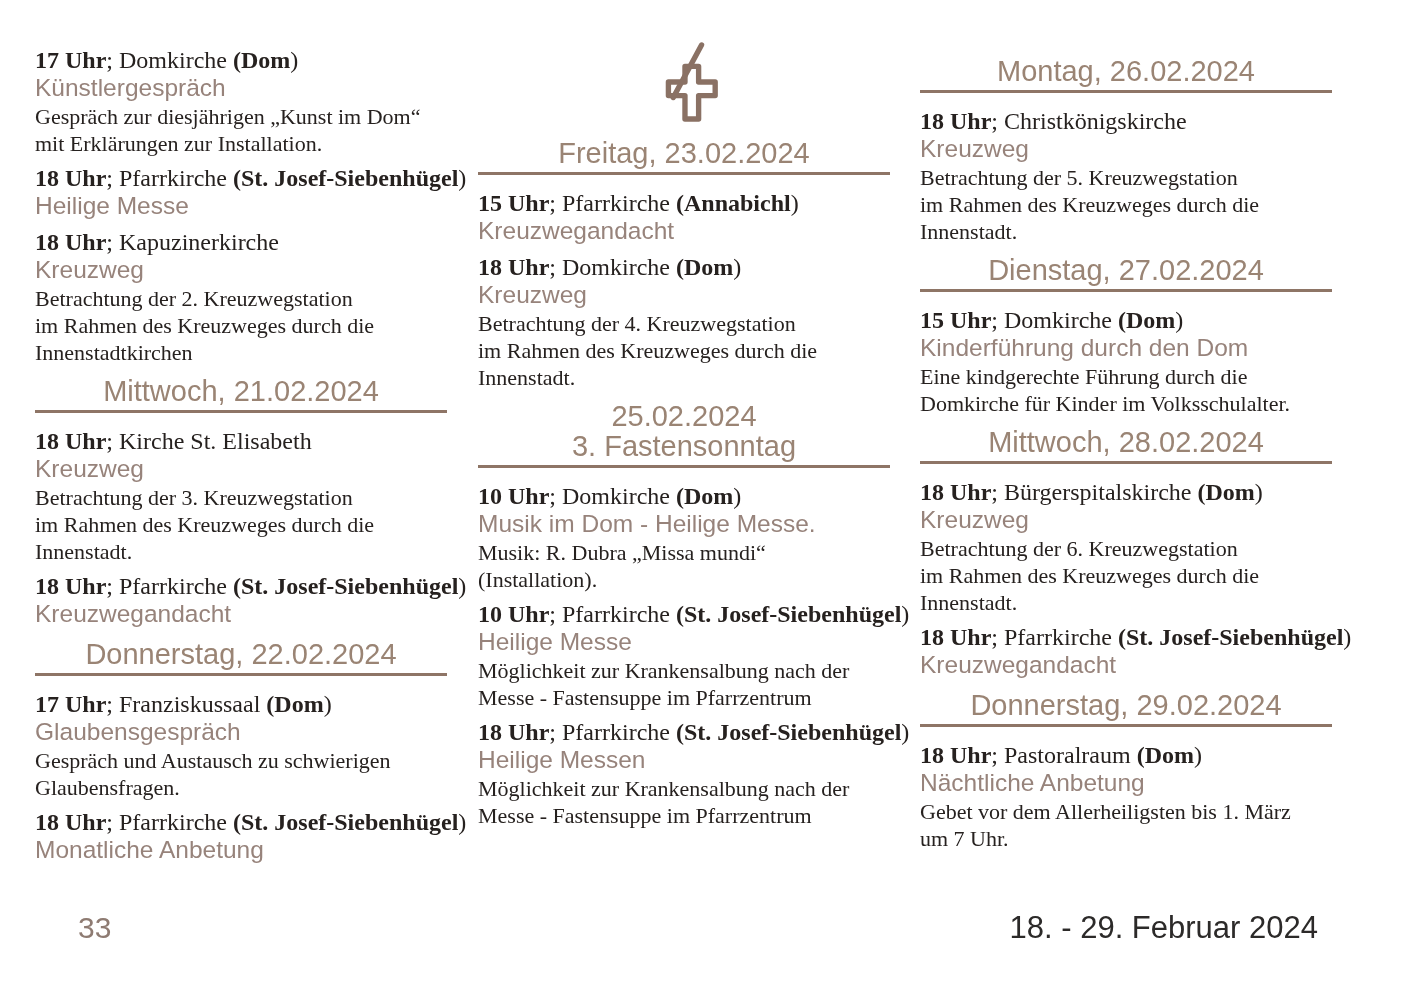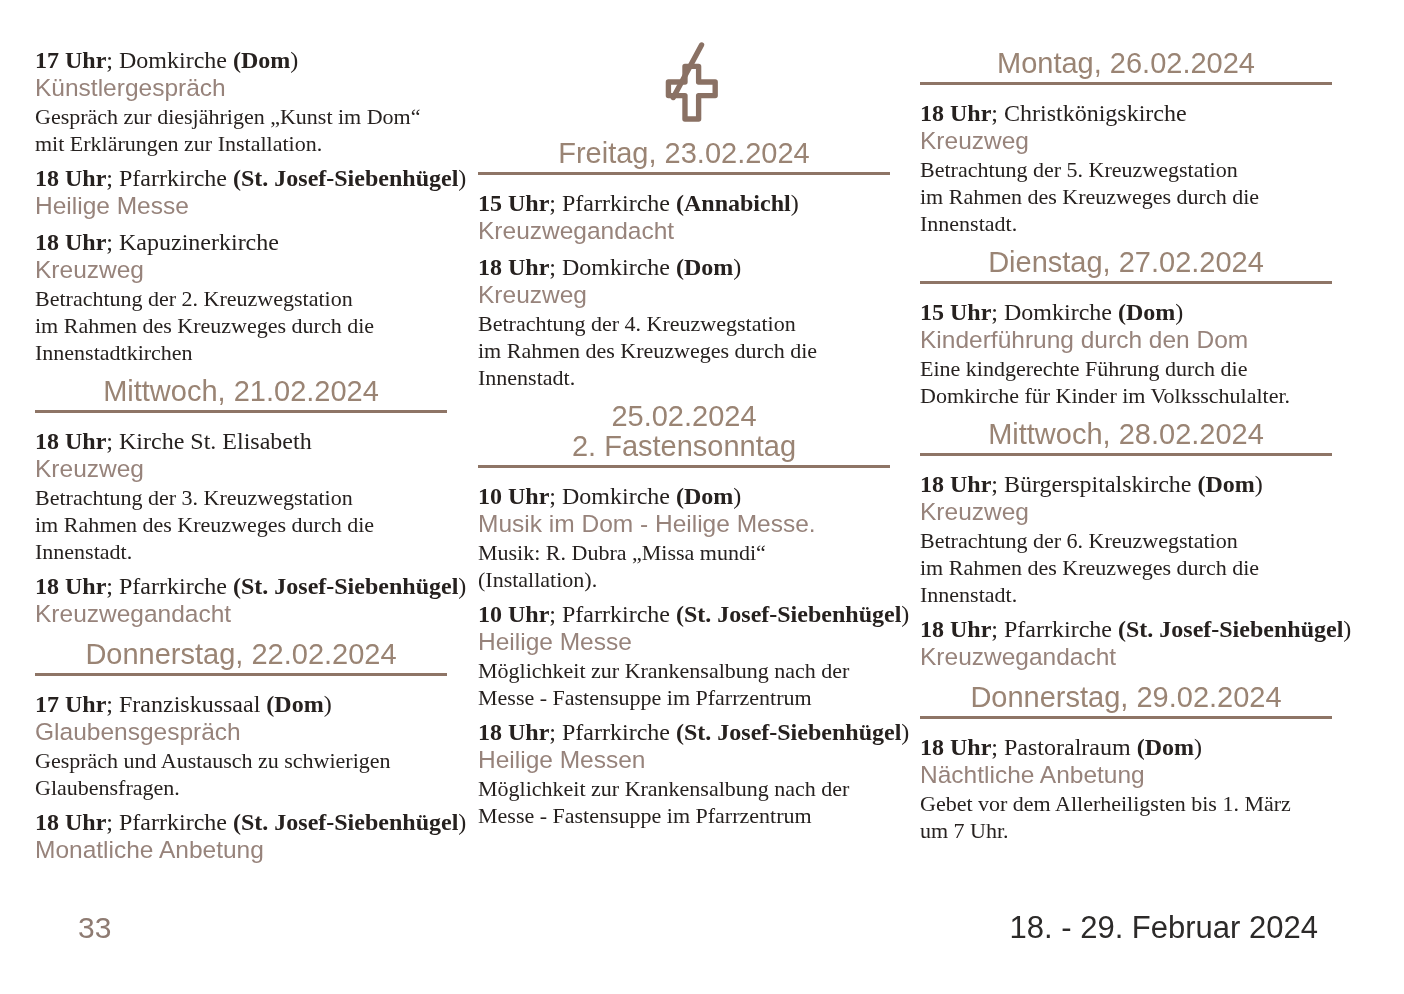--- a/index.html
+++ b/index.html
@@ -115,21 +115,21 @@
     <div class="event">
       <div class="time-line"><span class="b">18 Uhr</span><span>; Domkirche </span><span class="b">(Dom</span><span>)</span></div>
       <div class="title">Kreuzweg</div>
       <div class="desc">Betrachtung der 4. Kreuzwegstation</div>
       <div class="desc">im Rahmen des Kreuzweges durch die</div>
       <div class="desc">Innenstadt.</div>
     </div>
 
     <div class="heading">
       <div>25.02.2024</div>
-      <div>2. Fastensonntag</div>
+      <div>3. Fastensonntag</div>
     </div>
 
     <div class="event">
       <div class="time-line"><span class="b">10 Uhr</span><span>; Domkirche </span><span class="b">(Dom</span><span>)</span></div>
       <div class="title">Musik im Dom - Heilige Messe.</div>
       <div class="desc">Musik: R. Dubra „Missa mundi“</div>
       <div class="desc">(Installation).</div>
     </div>
 
     <div class="event">
@@ -143,21 +143,21 @@
       <div class="time-line"><span class="b">18 Uhr</span><span>; Pfarrkirche </span><span class="b">(St. Josef-Siebenhügel</span><span>)</span></div>
       <div class="title">Heilige Messen</div>
       <div class="desc">Möglichkeit zur Krankensalbung nach der</div>
       <div class="desc">Messe - Fastensuppe im Pfarrzentrum</div>
     </div>
 
   </div>
 
   <div class="col col-right">
 
-    <div class="heading" style="margin-top:8px">
+    <div class="heading" style="margin-top:16px">
       <div>Montag, 26.02.2024</div>
     </div>
 
     <div class="event">
       <div class="time-line"><span class="b">18 Uhr</span><span>; Christkönigskirche</span></div>
       <div class="title">Kreuzweg</div>
       <div class="desc">Betrachtung der 5. Kreuzwegstation</div>
       <div class="desc">im Rahmen des Kreuzweges durch die</div>
       <div class="desc">Innenstadt.</div>
     </div>

